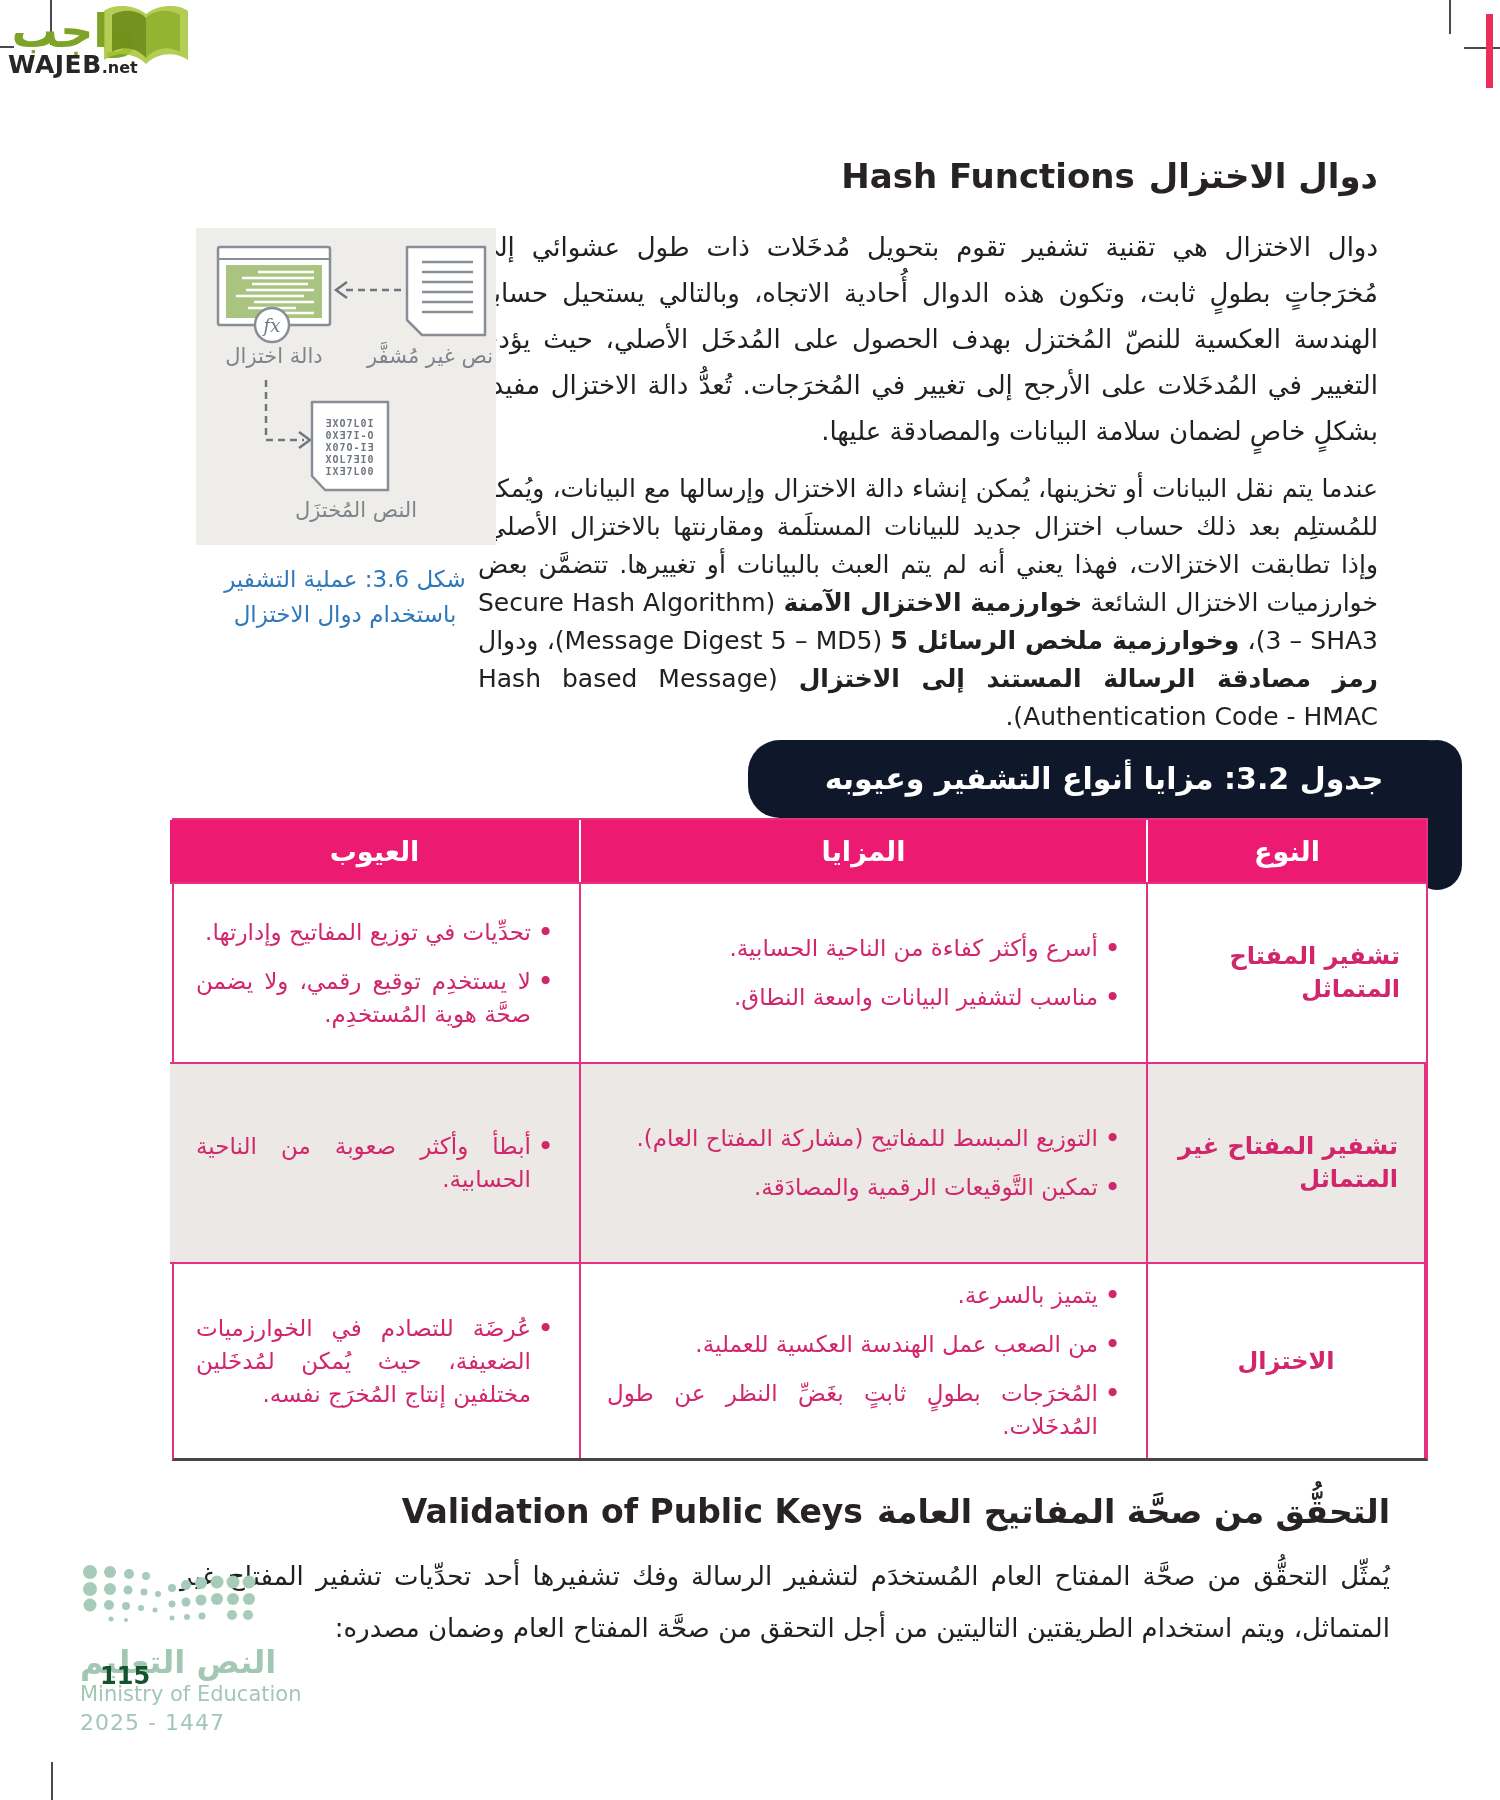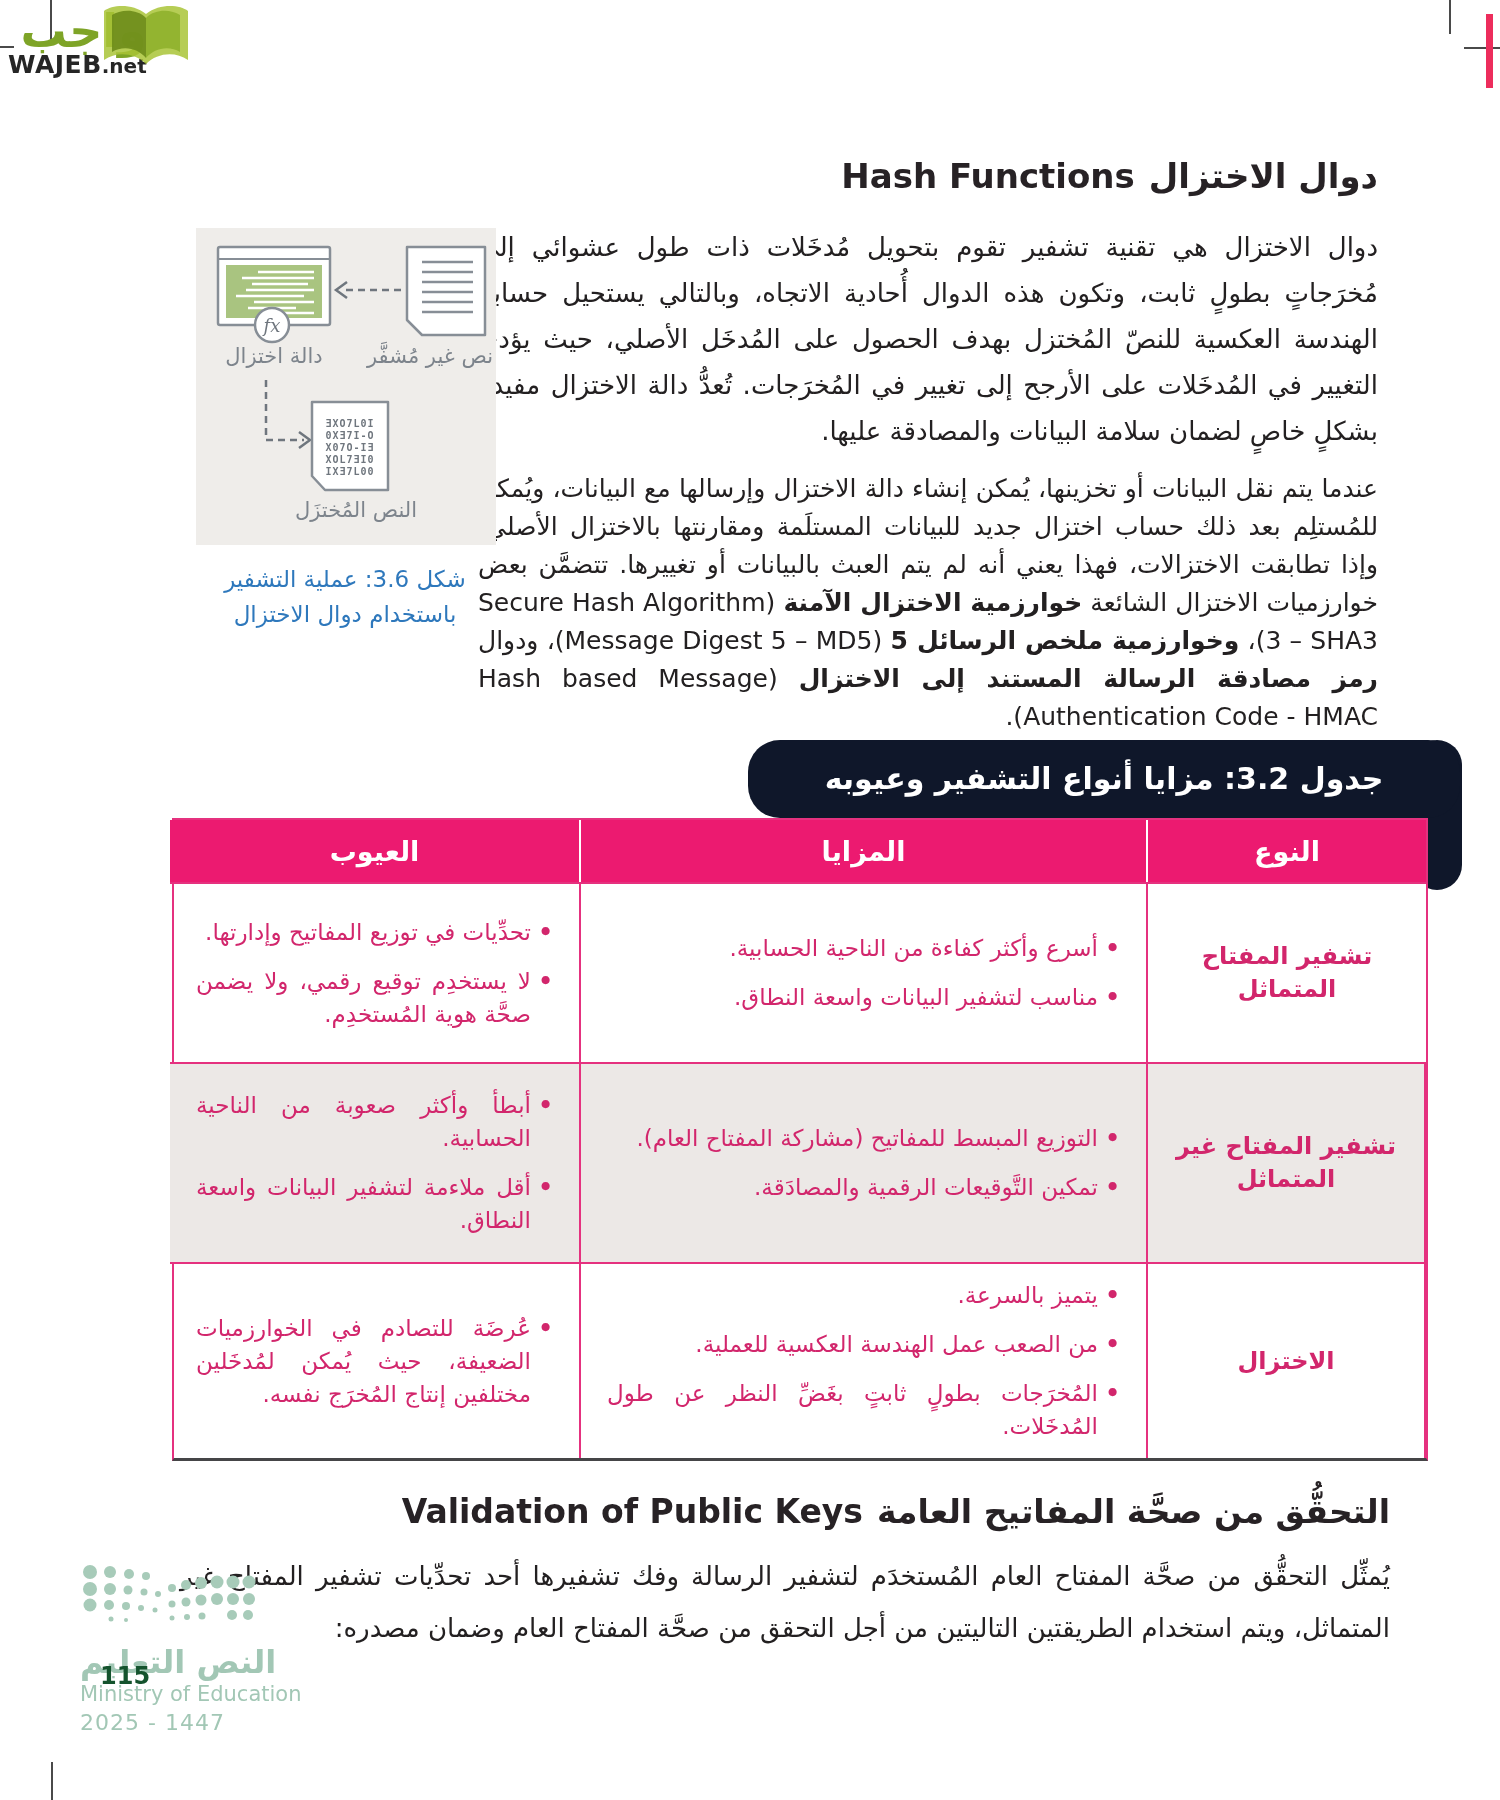--- a/index.html
+++ b/index.html
@@ -5,21 +5,21 @@
   html,body{margin:0;padding:0;background:#ffffff;}
   body{font-family:"DejaVu Sans","Liberation Sans",sans-serif;}
   #page{position:relative;width:1500px;height:1800px;background:#fff;overflow:hidden;}
   .abs{position:absolute;}
   .rtl{direction:rtl;unicode-bidi:embed;}
   
   .cropmark{background:#4a4a4a;}
   
   .wajeb-ar{font-size:46px;font-weight:bold;color:#7ea427;line-height:1;}
   .wajeb-latin{font-size:25px;font-weight:bold;color:#262626;letter-spacing:.5px;}
-  .wajeb-net{font-size:20px;font-weight:bold;color:#262626;}
+  .wajeb-net{font-size:16px;font-weight:bold;color:#262626;}
   
   .h1{font-size:34px;font-weight:bold;color:#272225;white-space:nowrap;}
   .h1 .lat{margin-inline-start:14px;text-align:center;}
   
   .para{color:#232021;text-align:justify;text-justify:inter-word;}
   .p1{font-size:26px;line-height:46px;}
   .p2{font-size:25px;line-height:38px;}
   .p3{font-size:26px;line-height:52px;}
   .b{font-weight:bold;}
   
@@ -35,21 +35,21 @@
        border:2.5px solid #e5317f;border-bottom:3.5px solid #454547;box-sizing:border-box;
        background:#fff;}
   .hcell{background:#ec1a70;color:#fff;font-size:27px;font-weight:bold;
          display:flex;align-items:center;justify-content:center;}
   .hcell + .hcell{border-inline-start:2px solid #ffffff;}
   .cell{display:flex;flex-direction:column;justify-content:center;gap:16px;
         padding:14px 26px;box-sizing:border-box;color:#d2266c;font-size:23px;line-height:33px;
         border-top:2px solid #e5317f;}
   .cell + .cell{border-inline-start:2px solid #e5317f;}
   .row-alt{background:#ece8e6;}
-  .typecell{align-items:center;text-align:center;font-weight:bold;font-size:24px;}
+  .typecell{align-items:center;font-weight:bold;font-size:24px;}
   .bullet{position:relative;padding-inline-start:22px;text-align:justify;}
   .bullet::before{content:"•";position:absolute;inset-inline-start:0;top:0;font-weight:bold;}
   
   .watermark{pointer-events:none;mix-blend-mode:multiply;opacity:.85;}
   .wm-ar{font-size:185px;font-weight:bold;color:#ded8b2;line-height:1;}
   .wm-latin{font-size:56px;font-weight:bold;color:#cdcdcd;letter-spacing:1px;}
   
   .h2{font-size:33px;font-weight:bold;color:#272225;white-space:nowrap;}
   .h2 .lat{margin-inline-start:14px;}
   
@@ -181,21 +181,20 @@
       <div class="bullet">لا يستخدِم توقيع رقمي، ولا يضمن صحَّة هوية المُستخدِم.</div>
     </div>
 
     <div class="cell typecell row-alt rtl">تشفير المفتاح غير المتماثل</div>
     <div class="cell row-alt rtl">
       <div class="bullet">التوزيع المبسط للمفاتيح (مشاركة المفتاح العام).</div>
       <div class="bullet">تمكين التَّوقيعات الرقمية والمصادَقة.</div>
     </div>
     <div class="cell row-alt rtl">
       <div class="bullet">أبطأ وأكثر صعوبة من الناحية الحسابية.</div>
-      <div class="bullet">أقل ملاءمة لتشفير البيانات واسعة النطاق.</div>
     </div>
 
     <div class="cell typecell rtl">الاختزال</div>
     <div class="cell rtl">
       <div class="bullet">يتميز بالسرعة.</div>
       <div class="bullet">من الصعب عمل الهندسة العكسية للعملية.</div>
       <div class="bullet">المُخرَجات بطولٍ ثابتٍ بغَضِّ النظر عن طول المُدخَلات.</div>
     </div>
     <div class="cell rtl">
       <div class="bullet">عُرضَة للتصادم في الخوارزميات الضعيفة، حيث يُمكن لمُدخَلين مختلفين إنتاج المُخرَج نفسه.</div>

